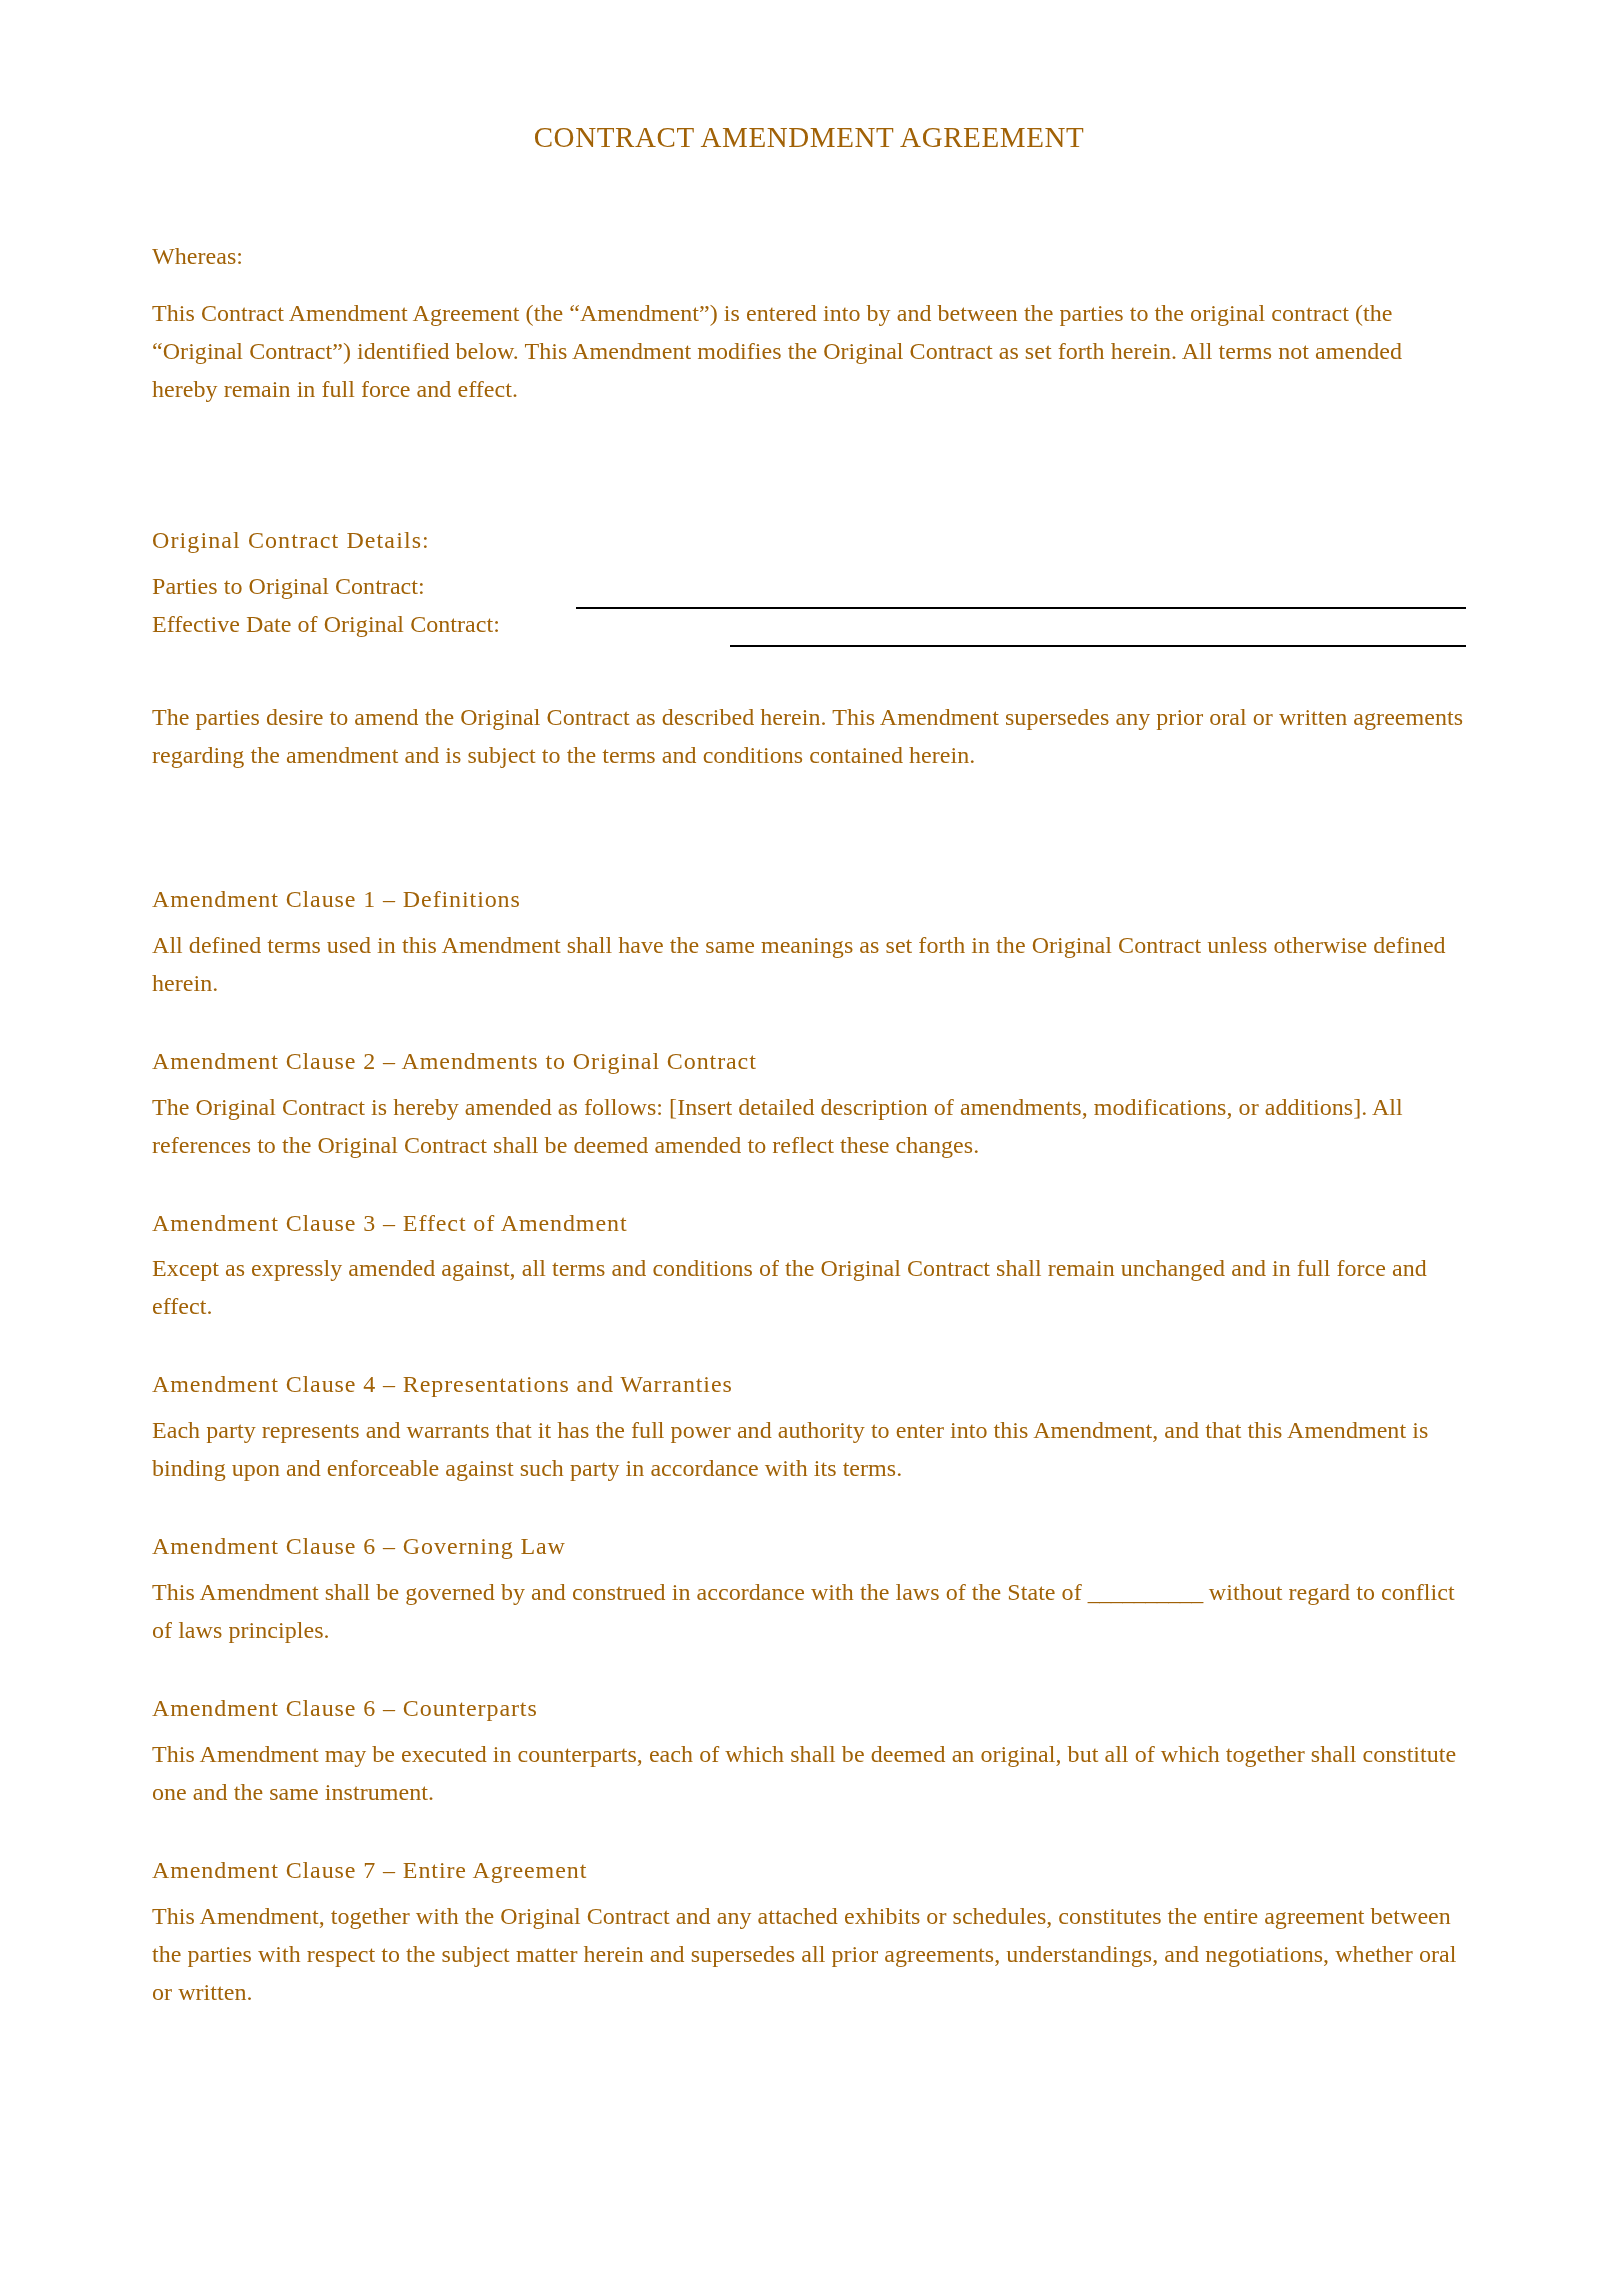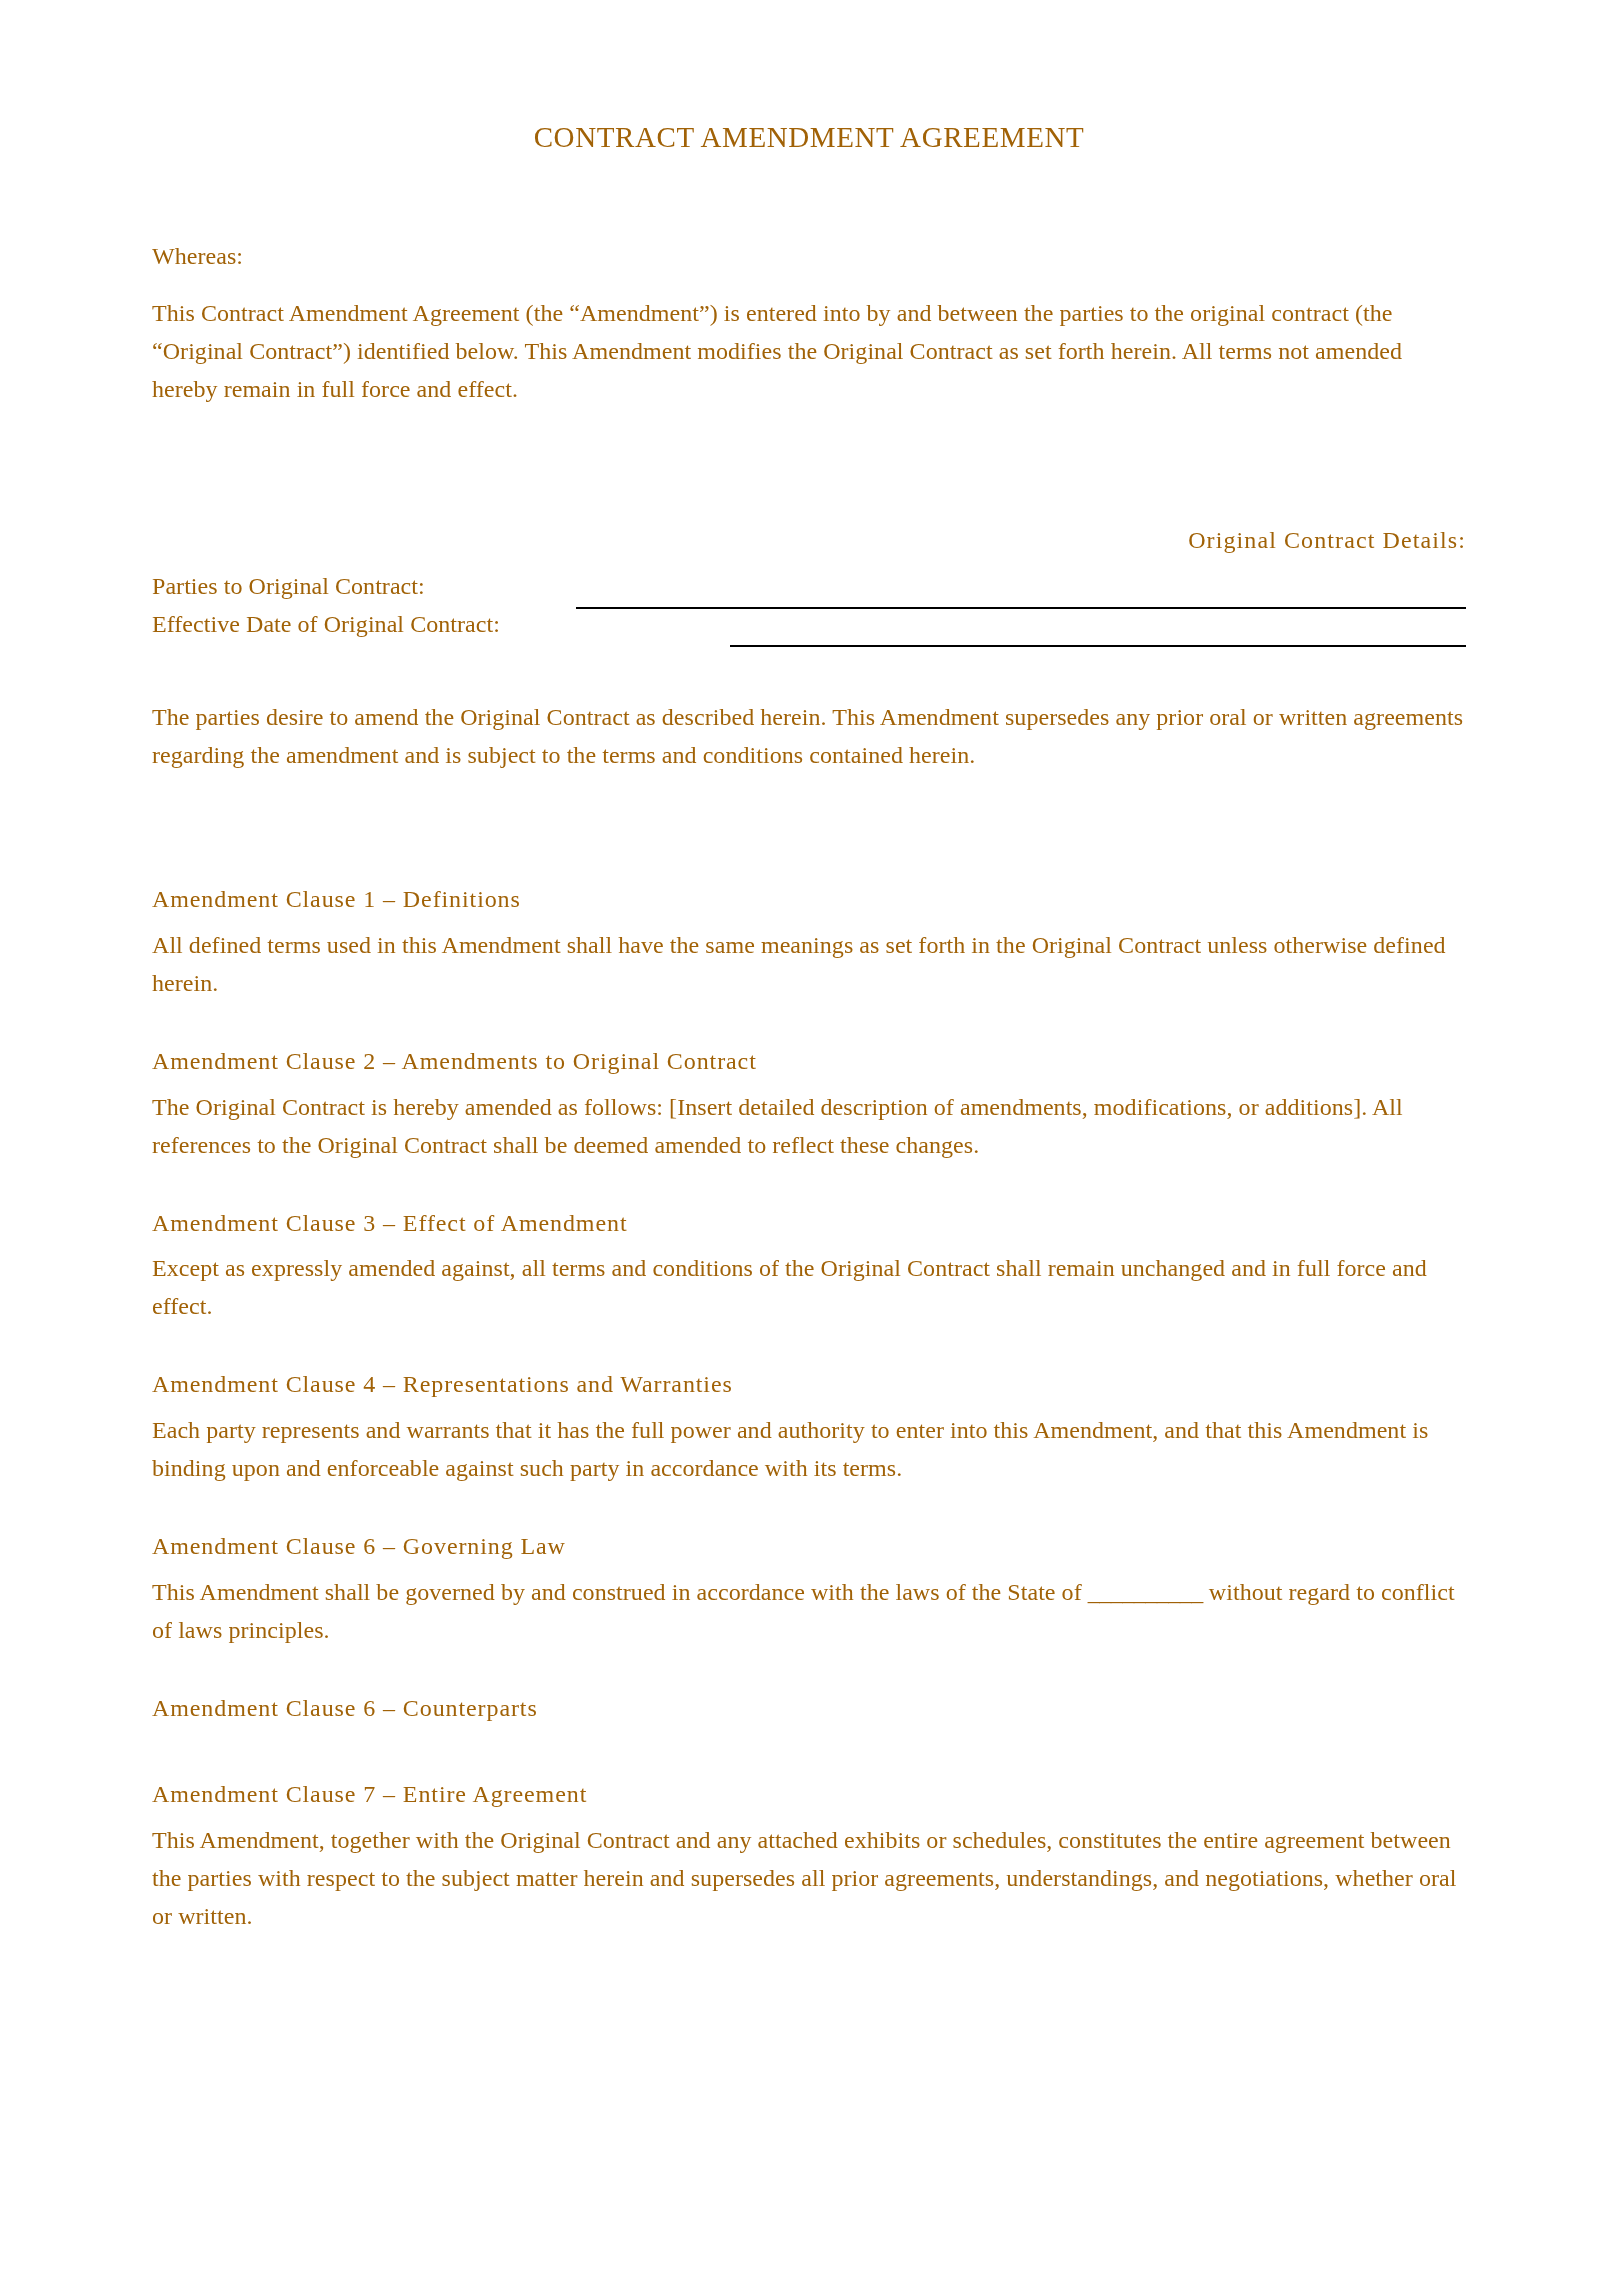--- a/index.html
+++ b/index.html
@@ -42,21 +42,20 @@
     text-align: left;
     letter-spacing: 0.05px;
   }
 
   .section-head {
     font-size: 24px;
     line-height: 38px;
     margin: 0;
     letter-spacing: 1.1px;
     font-weight: normal;
-    text-align: right;
   }
 
   .clause-head {
     font-size: 24px;
     line-height: 38px;
     margin: 0;
     letter-spacing: 0.9px;
     font-weight: normal;
   }
 
@@ -167,20 +166,21 @@
     <div class="gap-clause"></div>
 
     <p class="clause-head">Amendment Clause 6 – Governing Law</p>
     <div class="gap-head-body"></div>
     <p class="para"><span>This Amendment shall be governed by and construed in accordance with the laws of the State of </span><span class="blank-inline">__________</span><span> without regard to conflict of laws principles.</span></p>
 
     <div class="gap-clause"></div>
 
     <p class="clause-head">Amendment Clause 6 – Counterparts</p>
     <div class="gap-head-body"></div>
+    <p class="para">This Amendment may be executed in counterparts, each of which shall be deemed an original, but all of which together shall constitute one and the same instrument.</p>
 
     <div class="gap-clause"></div>
 
     <p class="clause-head">Amendment Clause 7 – Entire Agreement</p>
     <div class="gap-head-body"></div>
     <p class="para">This Amendment, together with the Original Contract and any attached exhibits or schedules, constitutes the entire agreement between the parties with respect to the subject matter herein and supersedes all prior agreements, understandings, and negotiations, whether oral or written.</p>
 
   </div>
 </div>
 

